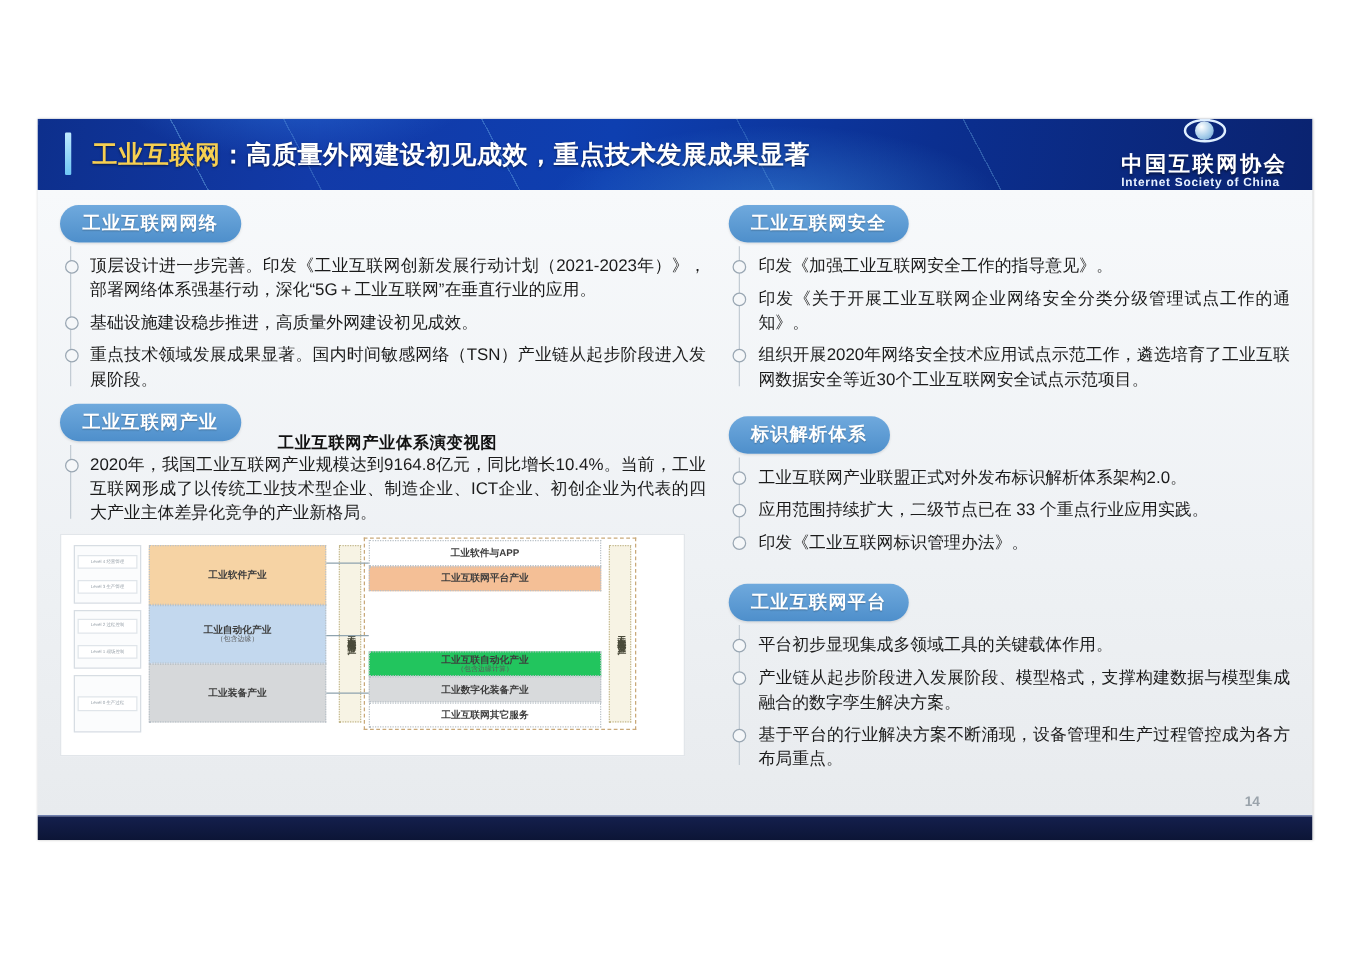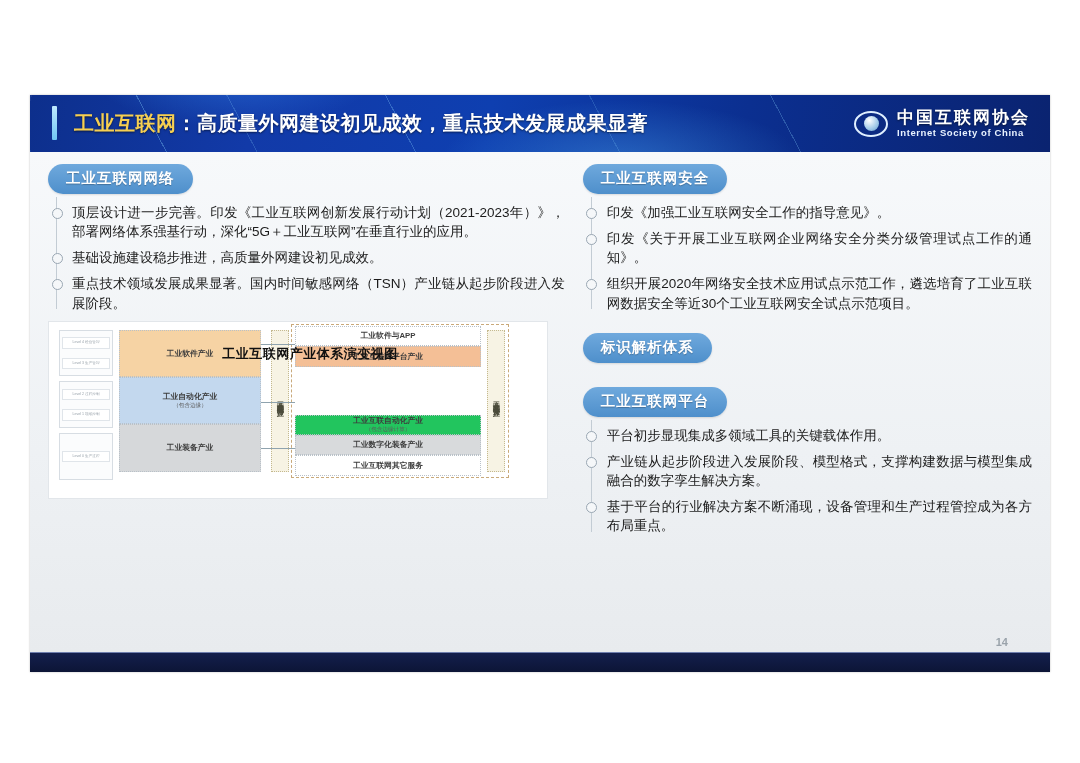--- a/index.html
+++ b/index.html
@@ -68,21 +68,21 @@
     letter-spacing: .5px;
   }
   .title-rest {
     font-size: 20px; font-weight: bold;
     color: #ffffff;
     text-shadow: 0 1px 2px rgba(0,0,0,.55);
     letter-spacing: .5px;
   }
   .logo {
     position: absolute; right: 20px; top: 0; height: 57px;
-    display: flex; align-items: center; gap: 9px; z-index: 3;
+    display: flex; align-items: center; gap: 9px; z-index: 3; flex-direction: column;
   }
   .logo-mark {
     width: 34px; height: 26px;
     border: 2px solid #dfefff; border-radius: 50%;
     display: flex; align-items: center; justify-content: center;
     position: relative;
   }
   .logo-mark span {
     width: 15px; height: 15px; border-radius: 50%;
     background: radial-gradient(circle at 35% 30%, #ffffff, #9fc9e8 60%, #5f92c4);
@@ -280,20 +280,26 @@
 
       <div class="section">
         <div class="pill">工业互联网网络</div>
         <div class="bullets">
           <div class="bullet">顶层设计进一步完善。印发《工业互联网创新发展行动计划（2021-2023年）》，部署网络体系强基行动，深化“5G＋工业互联网”在垂直行业的应用。</div>
           <div class="bullet">基础设施建设稳步推进，高质量外网建设初见成效。</div>
           <div class="bullet">重点技术领域发展成果显著。国内时间敏感网络（TSN）产业链从起步阶段进入发展阶段。</div>
         </div>
       </div>
 
+      <div class="section">
+        <div class="pill">工业互联网产业</div>
+        <div class="bullets">
+          <div class="bullet">2020年，我国工业互联网产业规模达到9164.8亿元，同比增长10.4%。当前，工业互联网形成了以传统工业技术型企业、制造企业、ICT企业、初创企业为代表的四大产业主体差异化竞争的产业新格局。</div>
+        </div>
+      </div>
 
       <div class="diagram">
 
         <div class="dg-levels">
           <div class="lvl-group">
             <div class="lvl">Level 4
 经营管理</div>
             <div class="lvl">Level 3
 生产管理</div>
           </div>
@@ -360,20 +366,25 @@
         <div class="pill">工业互联网安全</div>
         <div class="bullets">
           <div class="bullet">印发《加强工业互联网安全工作的指导意见》。</div>
           <div class="bullet">印发《关于开展工业互联网企业网络安全分类分级管理试点工作的通知》。</div>
           <div class="bullet">组织开展2020年网络安全技术应用试点示范工作，遴选培育了工业互联网数据安全等近30个工业互联网安全试点示范项目。</div>
         </div>
       </div>
 
       <div class="section" style="margin-top:20px;">
         <div class="pill">标识解析体系</div>
+        <div class="bullets">
+          <div class="bullet">工业互联网产业联盟正式对外发布标识解析体系架构2.0。</div>
+          <div class="bullet">应用范围持续扩大，二级节点已在 33 个重点行业应用实践。</div>
+          <div class="bullet">印发《工业互联网标识管理办法》。</div>
+        </div>
       </div>
 
       <div class="section" style="margin-top:24px;">
         <div class="pill">工业互联网平台</div>
         <div class="bullets">
           <div class="bullet">平台初步显现集成多领域工具的关键载体作用。</div>
           <div class="bullet">产业链从起步阶段进入发展阶段、模型格式，支撑构建数据与模型集成融合的数字孪生解决方案。</div>
           <div class="bullet">基于平台的行业解决方案不断涌现，设备管理和生产过程管控成为各方布局重点。</div>
         </div>
       </div>

